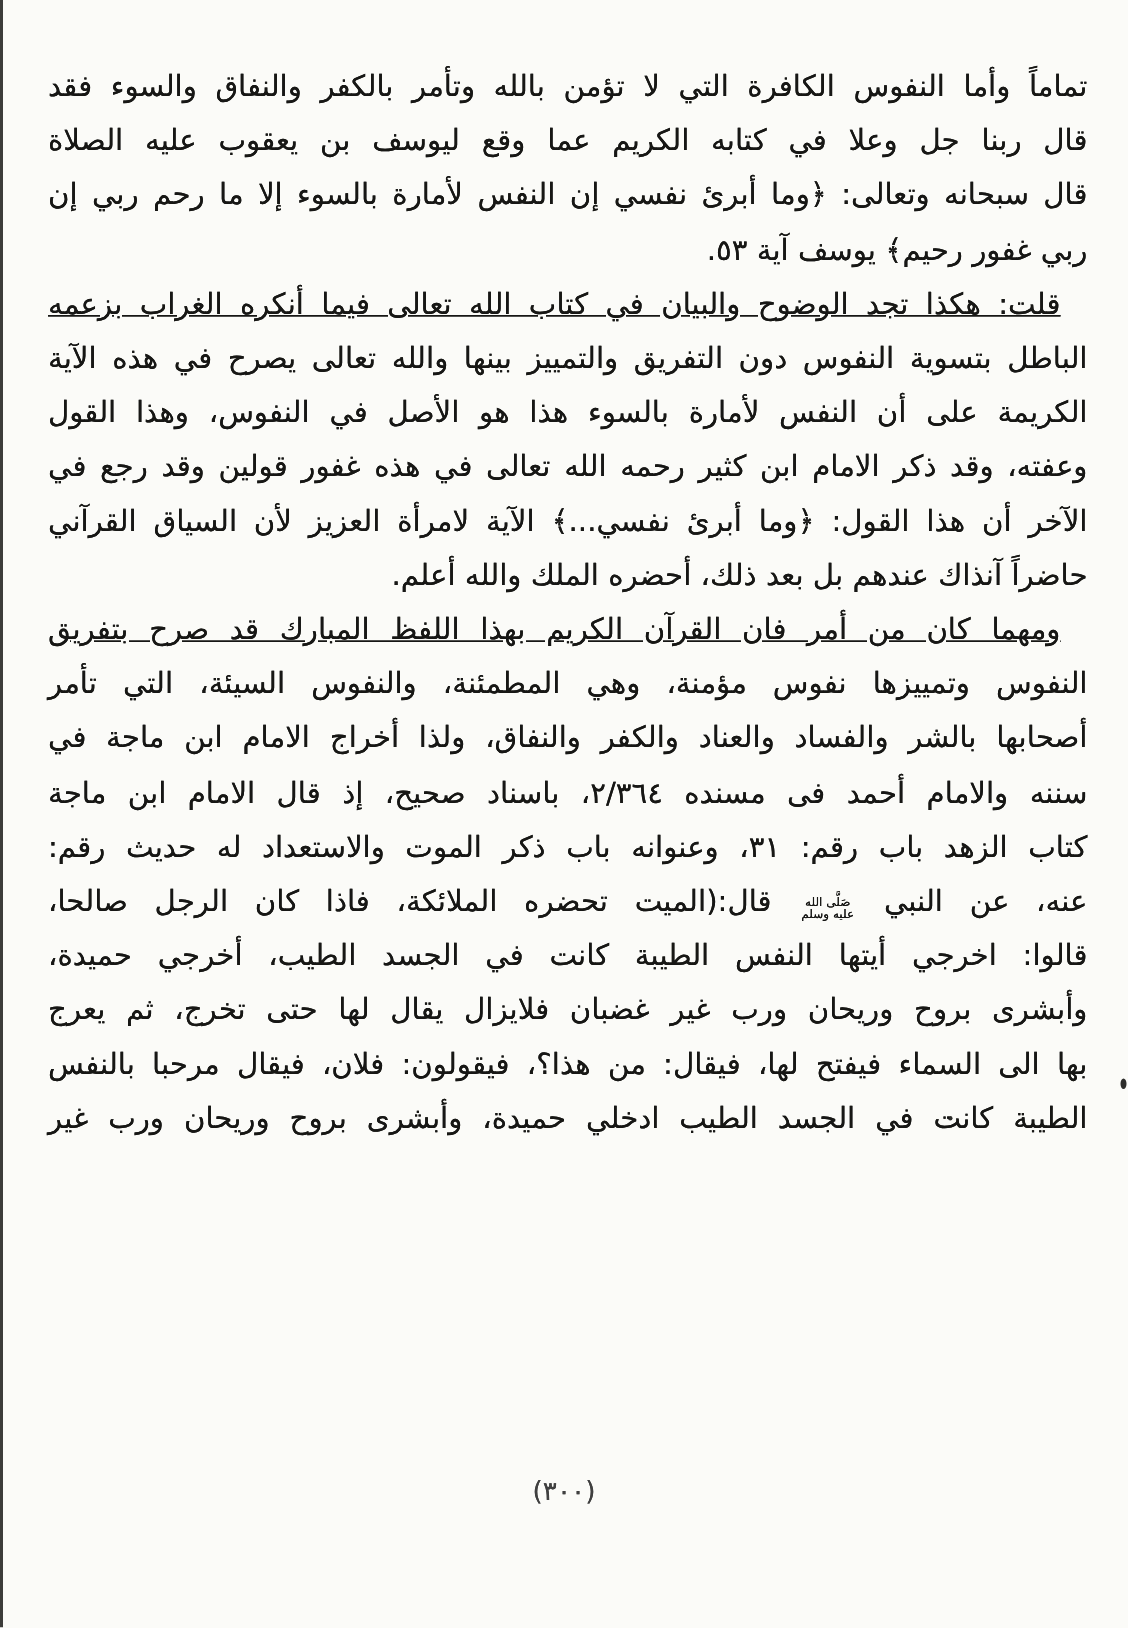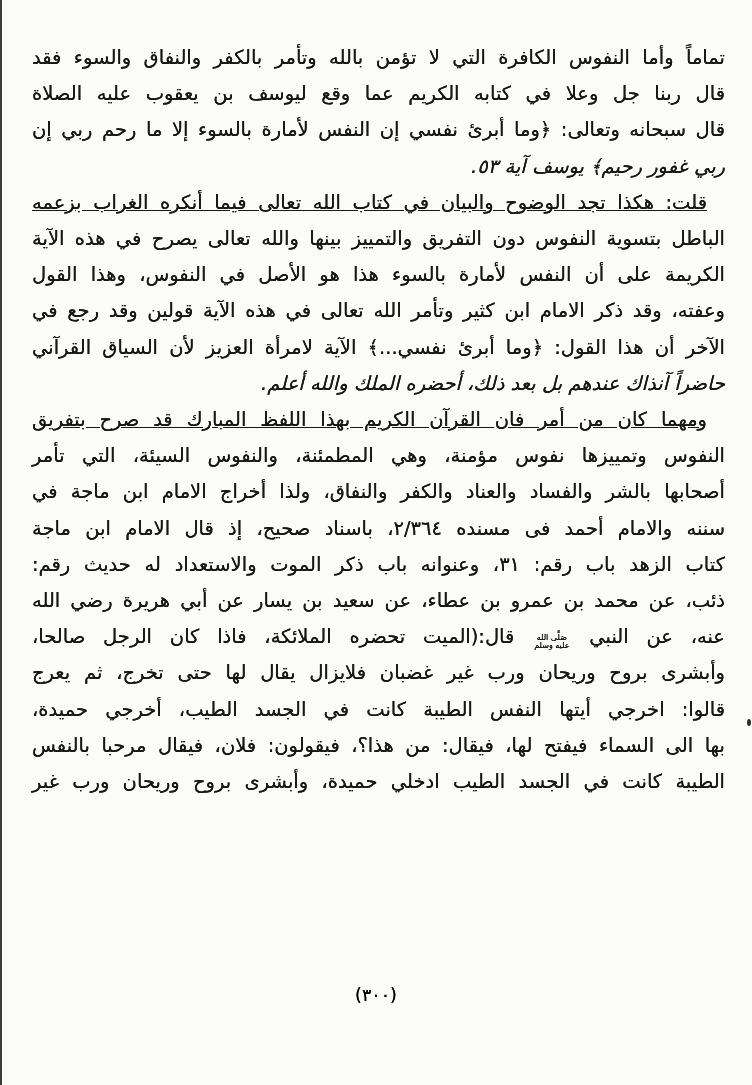--- a/index.html
+++ b/index.html
@@ -29,75 +29,74 @@
   }
   .line {
     font-size: 19.5px;
     line-height: 36.2px;
     color: #171715;
     text-align: justify;
     text-align-last: justify;
     white-space: normal;
     text-shadow: 0 0 0.4px currentColor;
   }
-  .line.end { text-align-last: right; font-style: italic; }
+  .line.end { text-align-last: right; }
   .line.indent { padding-right: 18px; text-decoration: underline; }
   .sal {
     display: inline-block;
     font-size: 8px;
     line-height: 8.5px;
     text-align: left;
     vertical-align: -5px;
     text-align-last: center;
     padding: 0 2px;
   }
   .sal span { display: block; white-space: nowrap; }
   .pagenum {
     position: absolute;
     top: 985px; right: 0; left: 0;
     text-align: center;
     font-size: 17.5px;
     letter-spacing: 3px;
-    color: #000000;
+    color: #404040;
     text-shadow: 0 0 0.4px currentColor;
   }
 </style>
 </head>
 <body>
 
 <div class="page">
   <div class="scan-edge"></div>
   <div class="speck speck-a"></div>
   <div class="speck speck-b"></div>
 
   <div class="textblock">
     <div class="line">تماماً وأما النفوس الكافرة التي لا تؤمن بالله وتأمر بالكفر والنفاق والسوء فقد</div>
     <div class="line">قال ربنا جل وعلا في كتابه الكريم عما وقع ليوسف بن يعقوب عليه الصلاة</div>
     <div class="line">قال سبحانه وتعالى: ﴿وما أبرئ نفسي إن النفس لأمارة بالسوء إلا ما رحم ربي إن</div>
     <div class="line end">ربي غفور رحيم﴾ يوسف آية ٥٣.</div>
     <div class="line indent">قلت: هكذا تجد الوضوح والبيان في كتاب الله تعالى فيما أنكره الغراب بزعمه</div>
     <div class="line">الباطل بتسوية النفوس دون التفريق والتمييز بينها والله تعالى يصرح في هذه الآية</div>
     <div class="line">الكريمة على أن النفس لأمارة بالسوء هذا هو الأصل في النفوس، وهذا القول</div>
-    <div class="line">وعفته، وقد ذكر الامام ابن كثير وتأمر الله تعالى في هذه الآية قولين وقد رجع في</div>
+    <div class="line">وعفته، وقد ذكر الامام ابن كثير رحمه الله تعالى في هذه غفور قولين وقد رجع في</div>
     <div class="line">الآخر أن هذا القول: ﴿وما أبرئ نفسي...﴾ الآية لامرأة العزيز لأن السياق القرآني</div>
     <div class="line end">حاضراً آنذاك عندهم بل بعد ذلك، أحضره الملك والله أعلم.</div>
     <div class="line indent">ومهما كان من أمر فان القرآن الكريم بهذا اللفظ المبارك قد صرح بتفريق</div>
     <div class="line">النفوس وتمييزها نفوس مؤمنة، وهي المطمئنة، والنفوس السيئة، التي تأمر</div>
     <div class="line">أصحابها بالشر والفساد والعناد والكفر والنفاق، ولذا أخراج الامام ابن ماجة في</div>
     <div class="line">سننه والامام أحمد فى مسنده ٢/٣٦٤، باسناد صحيح، إذ قال الامام ابن ماجة</div>
     <div class="line">كتاب الزهد باب رقم: ٣١، وعنوانه باب ذكر الموت والاستعداد له حديث رقم:</div>
-    <div class="line">ذئب، عن محمد بن عمرو بن عطاء، عن سعيد بن يسار عن أبي هريرة رضي الله</div>
     <div class="line">
       <span>عنه، عن النبي</span>
       <span class="sal">
         <span>صَلَّى الله</span>
         <span>عليه وسلم</span>
       </span>
       <span>قال:(الميت تحضره الملائكة، فاذا كان الرجل صالحا،</span>
     </div>
+    <div class="line">قالوا: اخرجي أيتها النفس الطيبة كانت في الجسد الطيب، أخرجي حميدة،</div>
     <div class="line">وأبشرى بروح وريحان ورب غير غضبان فلايزال يقال لها حتى تخرج، ثم يعرج</div>
-    <div class="line">قالوا: اخرجي أيتها النفس الطيبة كانت في الجسد الطيب، أخرجي حميدة،</div>
     <div class="line">بها الى السماء فيفتح لها، فيقال: من هذا؟، فيقولون: فلان، فيقال مرحبا بالنفس</div>
     <div class="line">الطيبة كانت في الجسد الطيب ادخلي حميدة، وأبشرى بروح وريحان ورب غير</div>
   </div>
 
   <div class="pagenum">(٣٠٠)</div>
 </div>
 
 </body></html>

